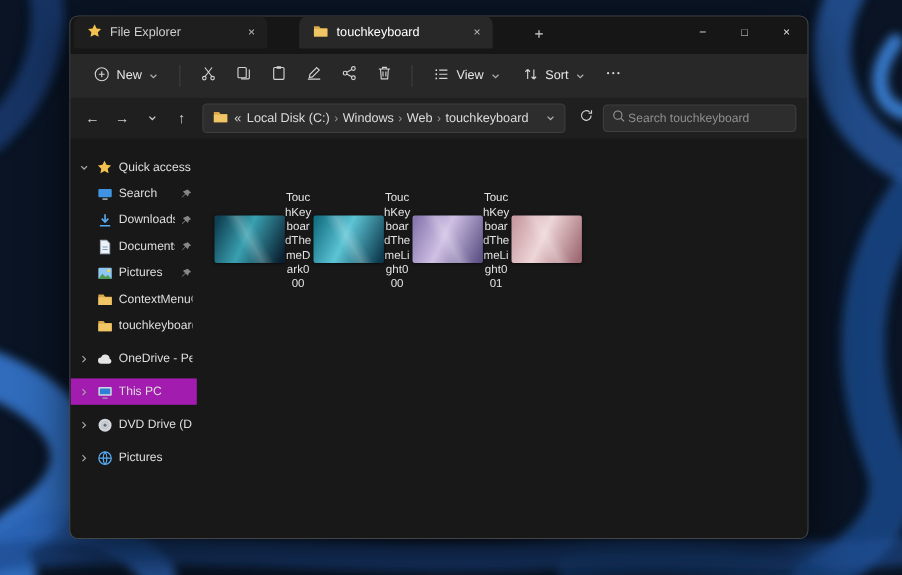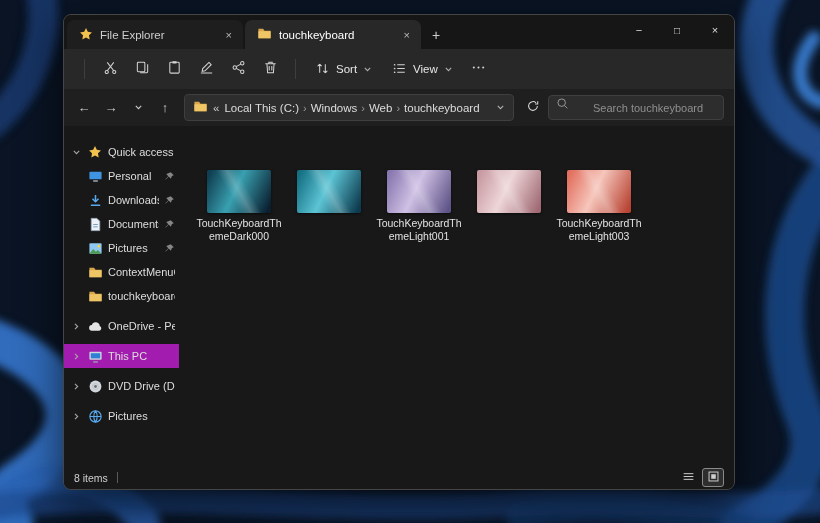--- a/index.html
+++ b/index.html
@@ -4,21 +4,21 @@
 <style>
   html,body{margin:0;padding:0;background:#000;}
   .stage{position:relative;width:820px;height:523px;overflow:hidden;
     font-family:"Liberation Sans","DejaVu Sans",sans-serif;color:#e4e4e4;}
   .wallpaper{position:absolute;inset:0;}
   
   .window{position:absolute;left:63px;top:14px;width:672px;height:476px;
     background:#1f1f1f;border:1px solid #454545;border-radius:8px;overflow:hidden;
     box-shadow:0 14px 44px rgba(0,0,0,.65);display:flex;flex-direction:column;box-sizing:border-box;}
   
-  .tabbar{height:34px;background:#161616;display:flex;align-items:flex-end;padding-left:3px;position:relative;flex:none;}
+  .tabbar{height:34px;background:#161616;display:flex;align-items:flex-start;padding-left:3px;position:relative;flex:none;gap:27px;}
   .tab{width:176px;height:29px;display:flex;align-items:center;gap:7px;padding:0 8px 0 12px;
     font-size:11.5px;color:#cfcfcf;background:#1e1e1e;border-radius:7px 7px 0 0;margin-right:2px;box-sizing:border-box;}
   .tab.active{background:#282828;color:#fff;}
   .tab-label{flex:1;overflow:hidden;white-space:nowrap;}
   .tab-close{color:#b8b8b8;font-size:11px;padding:0 3px;}
   .newtab{width:26px;height:29px;display:flex;align-items:center;justify-content:center;color:#cfcfcf;font-size:14px;}
   .win-controls{position:absolute;right:0;top:0;height:32px;display:flex;}
   .win-btn{width:38px;height:30px;display:flex;align-items:center;justify-content:center;color:#dcdcdc;font-size:11px;}
   .win-btn.max{font-size:10px;}
   
@@ -31,37 +31,37 @@
   .addressrow{height:37px;background:#1f1f1f;display:flex;align-items:center;padding:0 8px;gap:3px;flex:none;}
   .nav-btn{width:24px;height:24px;display:flex;align-items:center;justify-content:center;color:#cfcfcf;font-size:13px;border-radius:4px;}
   .crumbbox{flex:1;height:25px;background:#2d2d2d;border:1px solid #3f3f3f;border-radius:4px;
     display:flex;align-items:center;padding:0 8px;gap:5px;font-size:11.5px;color:#dcdcdc;margin:0 4px;overflow:hidden;}
   .crumb{white-space:nowrap;}
   .crumb-sep{color:#9a9a9a;font-size:11px;padding:0 2px;}
   .crumb-overflow{color:#cfcfcf;}
   .crumb-chev{margin-left:auto;color:#b0b0b0;display:inline-flex;}
   .refresh-btn{width:24px;height:24px;display:flex;align-items:center;justify-content:center;border-radius:4px;}
   .searchbox{width:176px;height:25px;background:#2d2d2d;border:1px solid #3f3f3f;border-radius:4px;
-    display:flex;padding:0 7px;gap:22px;margin-right:2px;box-sizing:border-box;}
+    display:flex;align-items:center;padding:0 7px;gap:0;margin-right:2px;box-sizing:border-box;}
   .searchbox input{flex:1;min-width:0;background:transparent;border:none;outline:none;color:#dcdcdc;
     font-size:11px;font-family:inherit;}
   .searchbox input::placeholder{color:#8f8f8f;}
   
   .content{flex:1;display:flex;background:#181818;min-height:0;}
   .sidebar{width:115px;flex:none;padding-top:14px;font-size:11px;color:#dedede;overflow:hidden;}
   .sb-row{height:24px;display:flex;align-items:center;gap:5px;padding:0 4px 0 7px;white-space:nowrap;}
   .sb-row.group{margin-top:6px;}
   .sb-row.selected{background:#a21caf;}
   .sb-chev{width:11px;flex:none;color:#a8a8a8;display:inline-flex;align-items:center;justify-content:center;}
   .sb-ico{width:16px;flex:none;display:inline-flex;align-items:center;justify-content:center;}
   .sb-lbl{flex:1;overflow:hidden;}
   .sb-pin{flex:none;margin-left:auto;display:inline-flex;opacity:.85;}
   .main{flex:1;padding:44px 0 0 16px;overflow:hidden;}
   .files-grid{display:flex;flex-wrap:wrap;align-content:flex-start;}
-  .tile{width:88px;margin:0 2px 27px 0;display:flex;flex-direction:column;align-items:center;}
+  .tile{width:88px;margin:0 2px 27px 0;display:flex;flex-direction:row;align-items:center;}
   .thumb{width:64px;height:43px;border-radius:2px;position:relative;overflow:hidden;box-shadow:0 1px 3px rgba(0,0,0,.55);flex:none;}
   .thumb:after{content:"";position:absolute;inset:0;
     background:linear-gradient(60deg,transparent 38%,rgba(255,255,255,.20) 50%,transparent 62%);}
   .tile-label{margin-top:4px;font-size:10.5px;line-height:13px;color:#e2e2e2;text-align:center;
     word-break:break-all;width:88px;}
   
   .statusbar{height:23px;background:#181818;display:flex;align-items:center;padding:0 10px;font-size:10.5px;color:#cfcfcf;flex:none;}
   .status-sep{width:1px;height:11px;background:#5a5a5a;margin-left:9px;}
   .status-right{margin-left:auto;display:flex;gap:3px;align-items:center;}
   .view-toggle{width:20px;height:17px;display:flex;align-items:center;justify-content:center;border-radius:3px;border:1px solid transparent;}
@@ -111,20 +111,32 @@
       </div>
       <div class="newtab">+</div>
       <div class="win-controls">
         <div class="win-btn">−</div>
         <div class="win-btn max">□</div>
         <div class="win-btn">×</div>
       </div>
     </div>
 
     <div class="toolbar">
+      <div class="tb-group">
+        <span><svg width="15" height="15" viewBox="0 0 16 16">
+              <circle cx="8" cy="8" r="6.3" fill="none" stroke="#d4d4d4" stroke-width="1.1"></circle>
+              <path d="M8 5.2v5.6M5.2 8h5.6" stroke="#d4d4d4" stroke-width="1.1"></path>
+            </svg></span>
+        <span>New</span>
+        <span class="chev">
+            <svg width="9" height="9" viewBox="0 0 10 10">
+              <path d="M2 3.3l3 3 3-3" fill="none" stroke="currentColor" stroke-width="1.2"></path>
+            </svg>
+          </span>
+      </div>
       <div class="tb-sep"></div>
       <div class="tb-btn">
           <span><svg width="15" height="15" viewBox="0 0 16 16">
               <path d="M4.5 2.5l7 9M11.5 2.5l-7 9" stroke="#d4d4d4" stroke-width="1.1" fill="none"></path>
               <circle cx="4" cy="12.8" r="1.7" fill="none" stroke="#d4d4d4" stroke-width="1.1"></circle>
               <circle cx="12" cy="12.8" r="1.7" fill="none" stroke="#d4d4d4" stroke-width="1.1"></circle>
             </svg></span>
         </div>
       <div class="tb-btn">
           <span><svg width="15" height="15" viewBox="0 0 16 16">
@@ -151,45 +163,45 @@
               <circle cx="12" cy="12.5" r="1.8" fill="none" stroke="#d4d4d4" stroke-width="1.1"></circle>
               <path d="M5.6 7.1l4.8-2.7M5.6 8.9l4.8 2.7" stroke="#d4d4d4" stroke-width="1.1"></path>
             </svg></span>
         </div>
       <div class="tb-btn">
           <span><svg width="15" height="15" viewBox="0 0 16 16">
               <path d="M2.5 4h11M6.2 4V2.4h3.6V4M4.2 4l.7 9.6h6.2l.7-9.6M6.6 6.4v4.8M9.4 6.4v4.8" fill="none" stroke="#d4d4d4" stroke-width="1.1"></path>
             </svg></span>
         </div>
       <div class="tb-sep"></div>
+      <div class="tb-group">
+        <span><svg width="15" height="15" viewBox="0 0 16 16">
+              <path d="M5.6 4h8M5.6 8h8M5.6 12h8" stroke="#d4d4d4" stroke-width="1.1"></path>
+              <circle cx="2.8" cy="4" r="0.9" fill="#d4d4d4"></circle>
+              <circle cx="2.8" cy="8" r="0.9" fill="#d4d4d4"></circle>
+              <circle cx="2.8" cy="12" r="0.9" fill="#d4d4d4"></circle>
+            </svg></span>
+        <span>View</span>
+        <span class="chev">
+            <svg width="9" height="9" viewBox="0 0 10 10">
+              <path d="M2 3.3l3 3 3-3" fill="none" stroke="currentColor" stroke-width="1.2"></path>
+            </svg>
+          </span>
+      </div>
       <div class="tb-group">
         <span><svg width="15" height="15" viewBox="0 0 16 16">
               <path d="M5 12.6V3.4M5 3.4L2.8 5.6M5 3.4l2.2 2.2M11 3.4v9.2M11 12.6l-2.2-2.2M11 12.6l2.2-2.2" fill="none" stroke="#d4d4d4" stroke-width="1.1"></path>
             </svg></span>
         <span>Sort</span>
         <span class="chev">
             <svg width="9" height="9" viewBox="0 0 10 10">
               <path d="M2 3.3l3 3 3-3" fill="none" stroke="currentColor" stroke-width="1.2"></path>
             </svg>
           </span>
       </div>
-      <div class="tb-group">
-        <span><svg width="15" height="15" viewBox="0 0 16 16">
-              <path d="M5.6 4h8M5.6 8h8M5.6 12h8" stroke="#d4d4d4" stroke-width="1.1"></path>
-              <circle cx="2.8" cy="4" r="0.9" fill="#d4d4d4"></circle>
-              <circle cx="2.8" cy="8" r="0.9" fill="#d4d4d4"></circle>
-              <circle cx="2.8" cy="12" r="0.9" fill="#d4d4d4"></circle>
-            </svg></span>
-        <span>View</span>
-        <span class="chev">
-            <svg width="9" height="9" viewBox="0 0 10 10">
-              <path d="M2 3.3l3 3 3-3" fill="none" stroke="currentColor" stroke-width="1.2"></path>
-            </svg>
-          </span>
-      </div>
       <div class="tb-btn">
           <span><svg width="15" height="15" viewBox="0 0 16 16">
               <circle cx="3" cy="8" r="1.1" fill="#d4d4d4"></circle>
               <circle cx="8" cy="8" r="1.1" fill="#d4d4d4"></circle>
               <circle cx="13" cy="8" r="1.1" fill="#d4d4d4"></circle>
             </svg></span>
         </div>
     </div>
 
     <div class="addressrow">
@@ -201,21 +213,21 @@
             </svg></span>
         </div>
       <div class="nav-btn">↑</div>
       <div class="crumbbox">
         <span><svg width="15" height="15" viewBox="0 0 16 16">
               <path fill="#d9a748" d="M1.5 3h5l1.5 2h6.5v8h-13z"></path>
               <path fill="#f0c566" d="M1.5 5.5h13V13h-13z"></path>
             </svg></span>
         <span class="crumb-overflow">«</span>
         <span id="crumbs" style="display:flex;align-items:center;gap:2px;">
-            <span class="crumb">Local This (C:)</span>
+            <span class="crumb">Local Disk (C:)</span>
             <span class="crumb-sep">›</span>
             <span class="crumb">Windows</span>
             <span class="crumb-sep">›</span>
             <span class="crumb">Web</span>
             <span class="crumb-sep">›</span>
             <span class="crumb">touchkeyboard</span>
           </span>
         <span class="crumb-chev">
             <svg width="9" height="9" viewBox="0 0 10 10">
               <path d="M2 3.3l3 3 3-3" fill="none" stroke="currentColor" stroke-width="1.2"></path>
@@ -253,21 +265,21 @@
             <span class="sb-lbl">Quick access</span>
           </div>
           <div class="sb-row">
             <span class="sb-chev"></span>
             <span class="sb-ico">
               <svg width="15" height="15" viewBox="0 0 16 16">
                 <rect x="1.5" y="3" width="13" height="8" rx="1" fill="#3f93e0"></rect>
                 <rect x="5.5" y="12" width="5" height="1.6" fill="#9aa6b0"></rect>
               </svg>
             </span>
-            <span class="sb-lbl">Personal</span>
+            <span class="sb-lbl">Search</span>
             <span class="sb-pin">
               <svg width="11" height="11" viewBox="0 0 16 16">
                 <path fill="#9a9a9a" d="M9.8 1.8l4.4 4.4-2.7 1-1.6 3.9-3-3-4.4 4.4-.6-.6L6.3 7.5l-3-3 3.9-1.6z"></path>
               </svg>
             </span>
           </div>
           <div class="sb-row">
             <span class="sb-chev"></span>
             <span class="sb-ico">
               <svg width="15" height="15" viewBox="0 0 16 16">
@@ -393,48 +405,28 @@
           </div>
         </div>
       <div class="main">
         <div class="files-grid" id="filesGrid">
             <div class="tile">
               <div class="thumb" style="background: linear-gradient(115deg, rgb(15, 63, 82) 5%, rgb(57, 160, 176) 45%, rgb(10, 31, 48) 95%);"></div>
               <div class="tile-label">TouchKeyboardThemeDark000</div>
             </div>
             <div class="tile">
               <div class="thumb" style="background: linear-gradient(115deg, rgb(21, 112, 132) 5%, rgb(92, 196, 212) 45%, rgb(13, 58, 78) 95%);"></div>
+              <div class="tile-label">TouchKeyboardThemeLight000</div>
             </div>
             <div class="tile">
               <div class="thumb" style="background: linear-gradient(115deg, rgb(136, 120, 176) 5%, rgb(207, 192, 228) 45%, rgb(95, 84, 136) 95%);"></div>
               <div class="tile-label">TouchKeyboardThemeLight001</div>
             </div>
             <div class="tile">
               <div class="thumb" style="background: linear-gradient(115deg, rgb(200, 154, 162) 5%, rgb(238, 214, 216) 45%, rgb(160, 106, 116) 95%);"></div>
             </div>
-            <div class="tile">
-              <div class="thumb" style="background: linear-gradient(115deg, rgb(226, 112, 94) 5%, rgb(246, 198, 188) 45%, rgb(184, 68, 52) 95%);"></div>
-              <div class="tile-label">TouchKeyboardThemeLight003</div>
-            </div>
           </div>
       </div>
     </div>
 
-    <div class="statusbar">
-      <span>8 items</span>
-      <span class="status-sep"></span>
-      <div class="status-right">
-        <div class="view-toggle">
-            <span><svg width="13" height="13" viewBox="0 0 16 16">
-                <path d="M2 4.5h12M2 8h12M2 11.5h12" stroke="#cfcfcf" stroke-width="1.2"></path>
-              </svg></span>
-          </div>
-        <div class="view-toggle active">
-            <span><svg width="13" height="13" viewBox="0 0 16 16">
-                <rect x="2.5" y="2.5" width="11" height="11" fill="none" stroke="#cfcfcf" stroke-width="1.2"></rect>
-                <rect x="5.2" y="5.2" width="5.6" height="5.6" fill="#cfcfcf"></rect>
-              </svg></span>
-          </div>
-      </div>
-    </div>
 
   </div>
 </div>
 
 </body></html>

